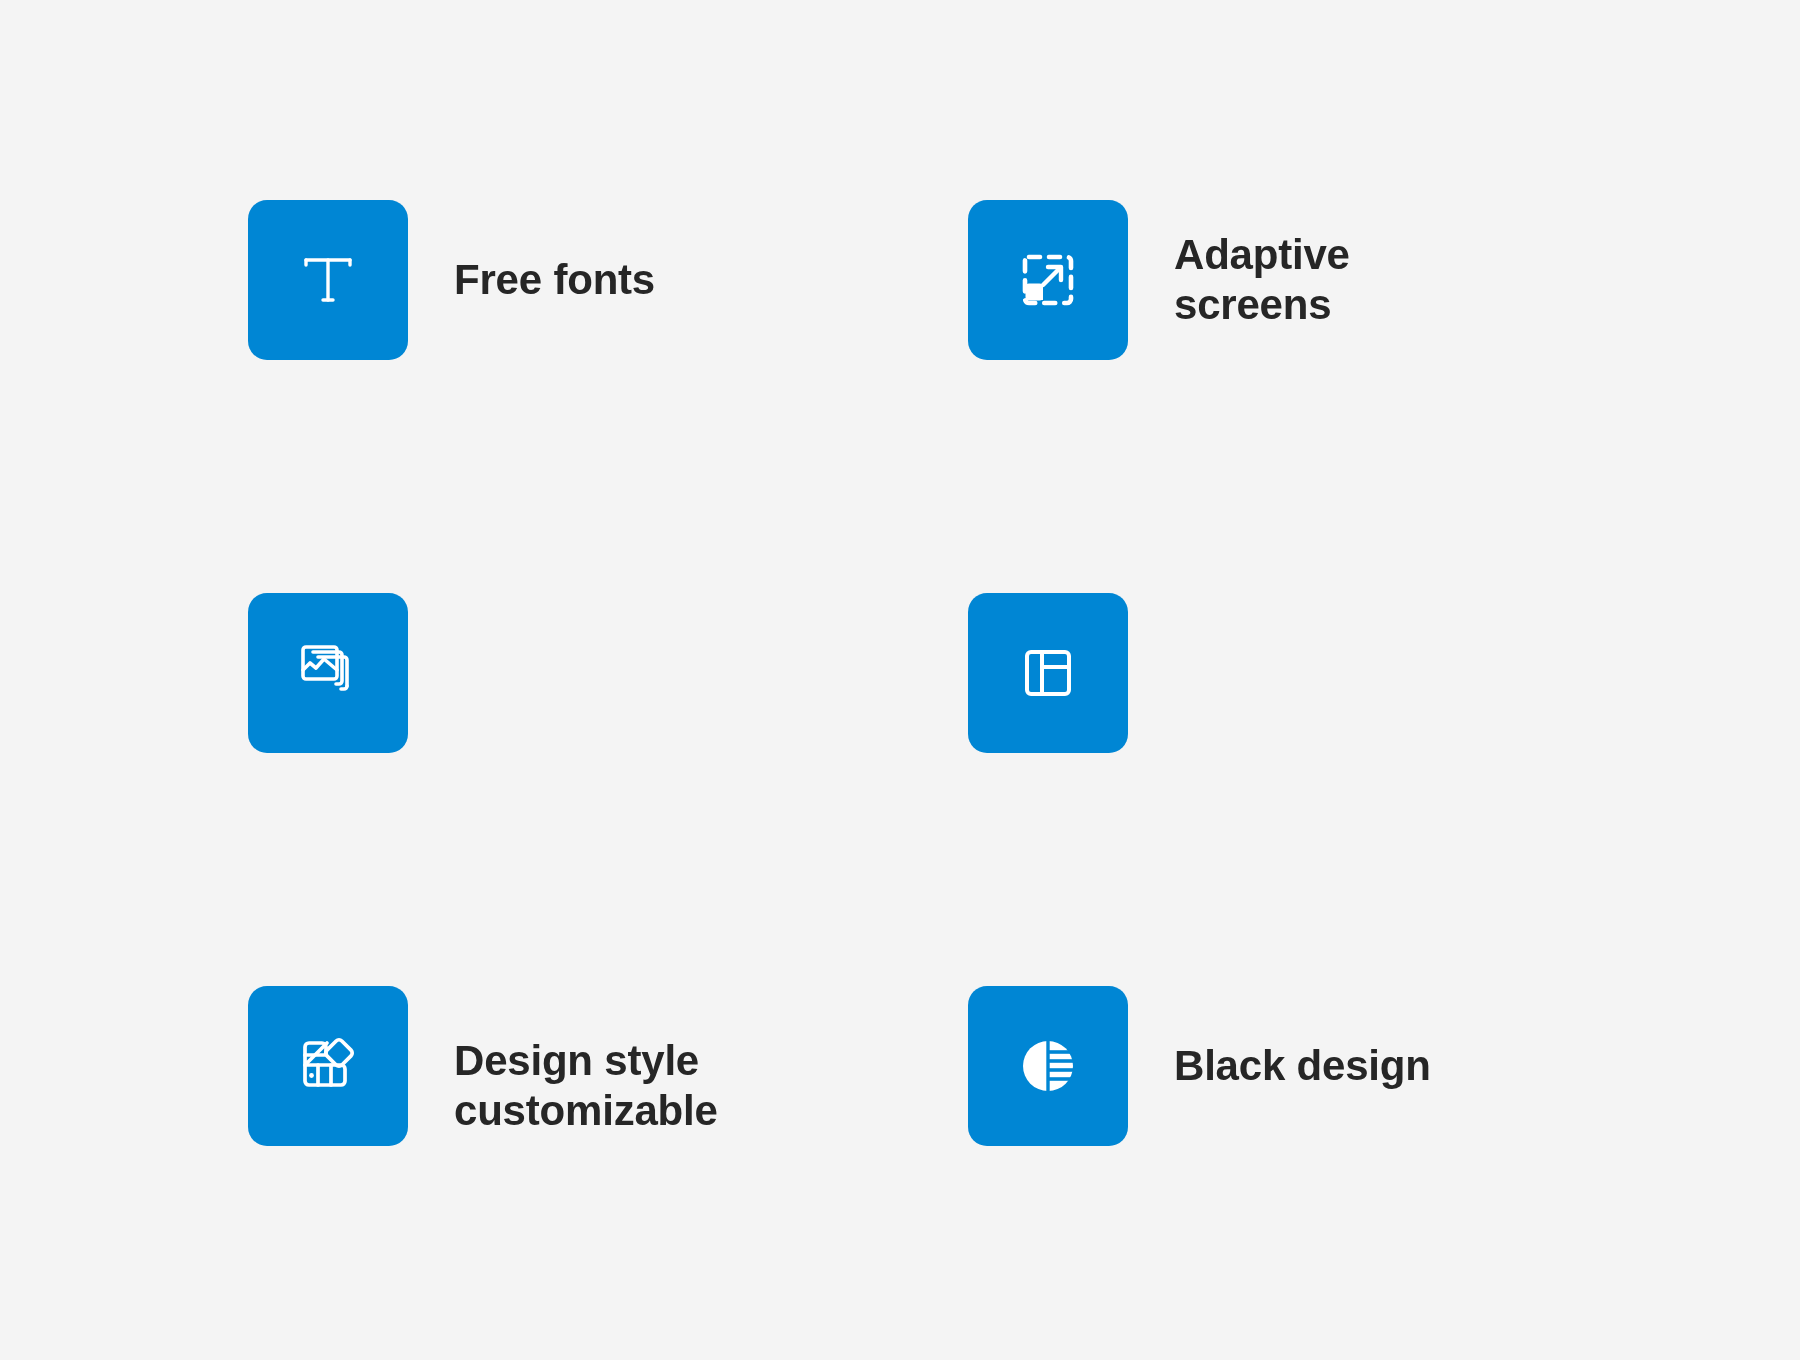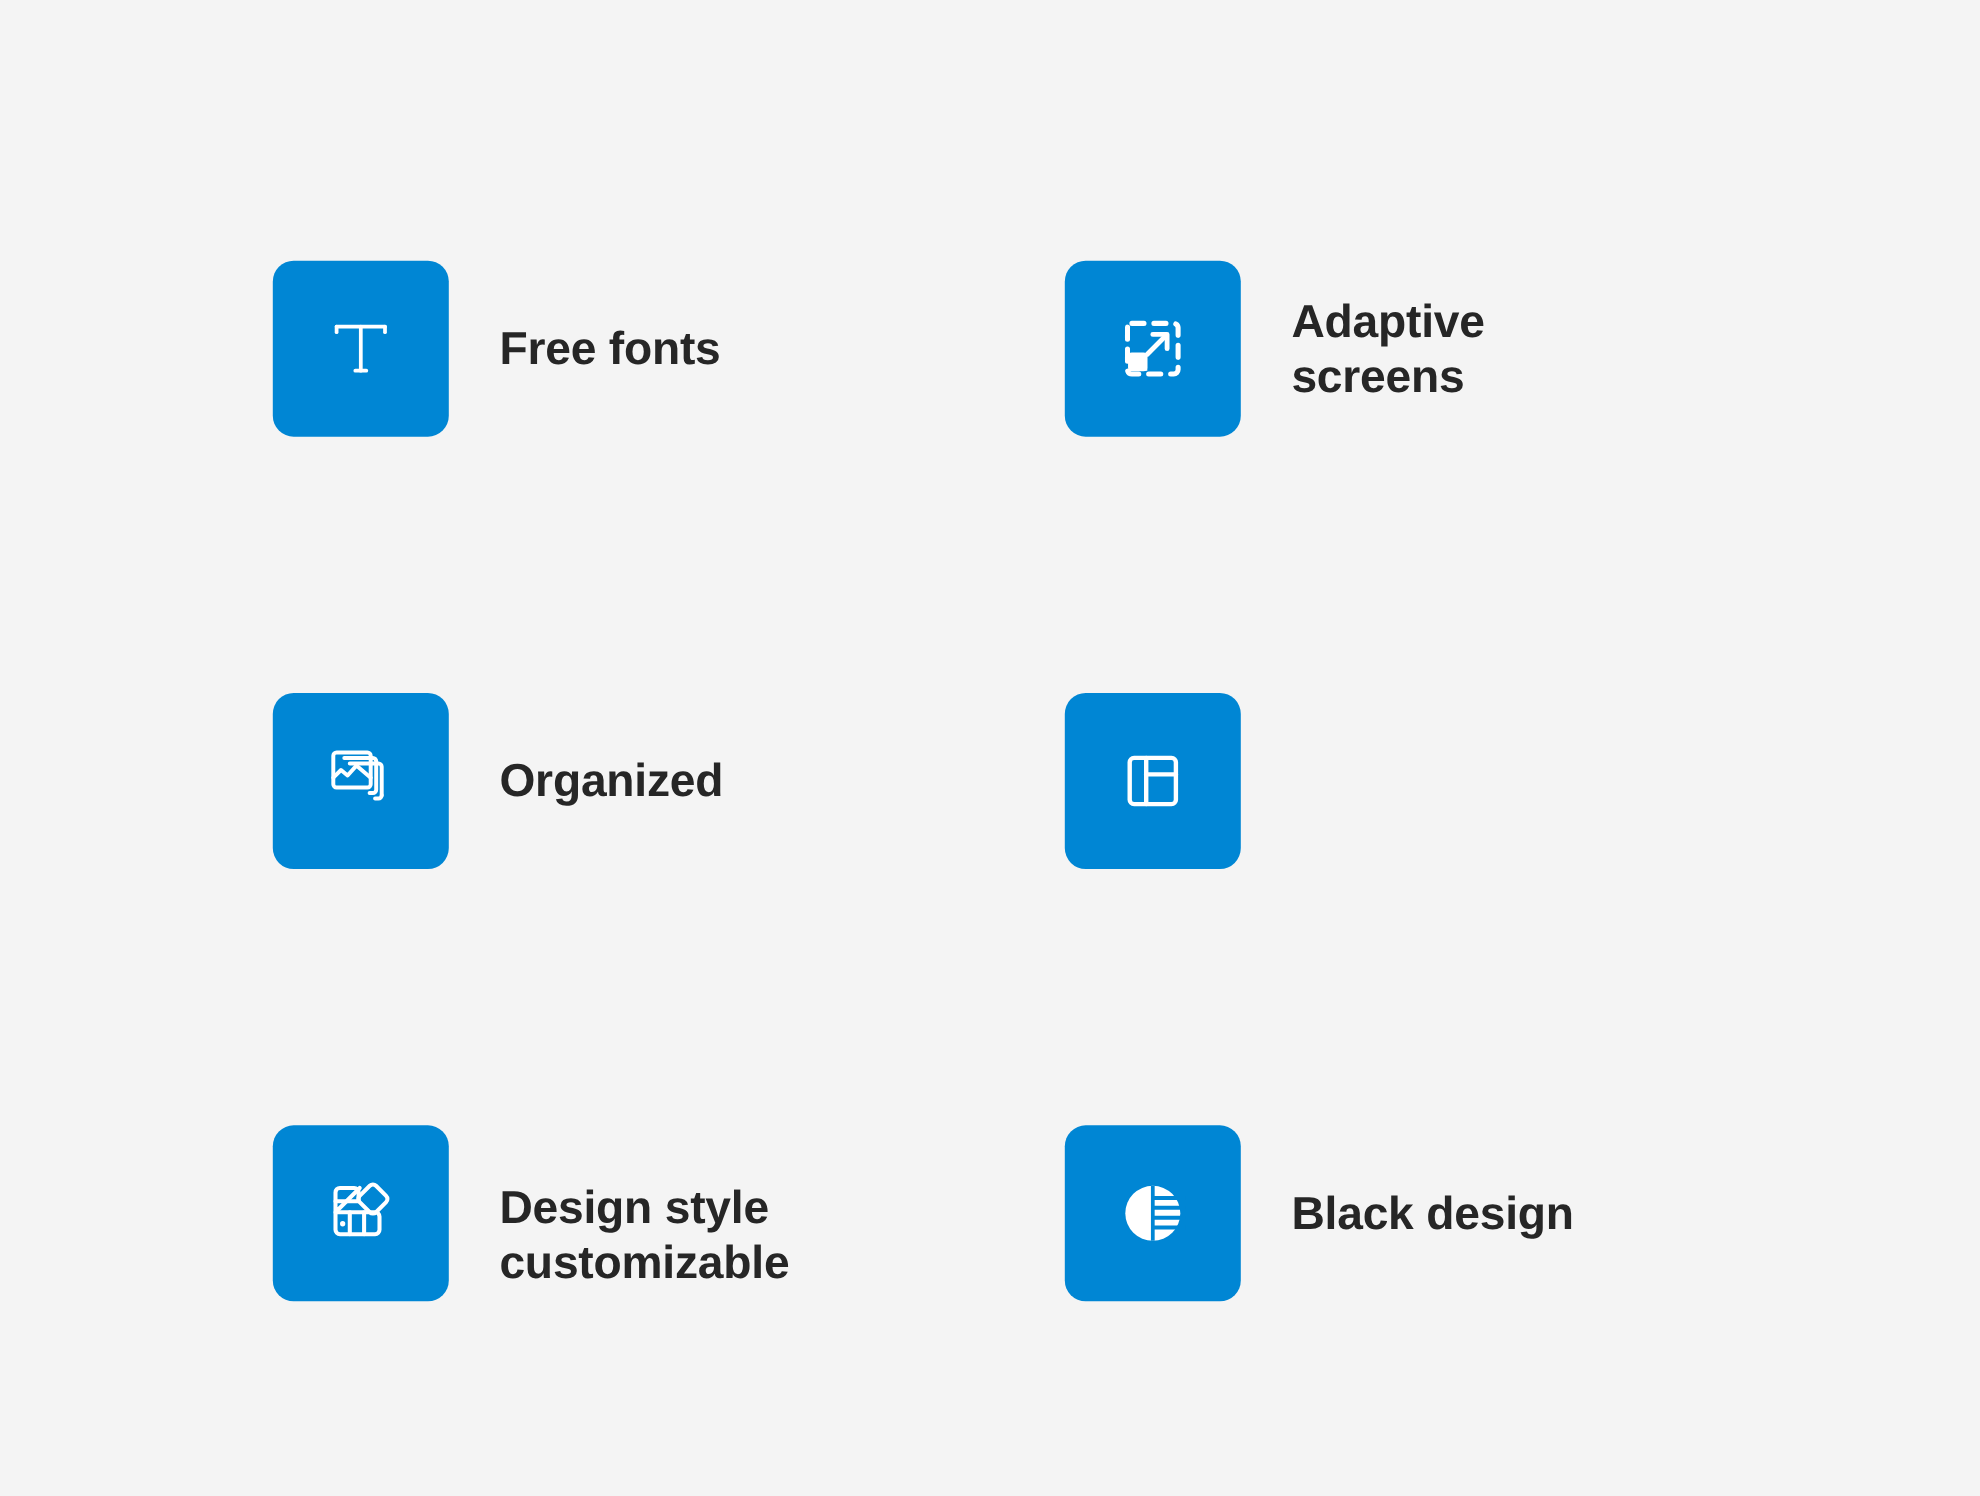--- a/index.html
+++ b/index.html
@@ -16,21 +16,21 @@
 
   .feature-grid {
     position: relative;
     width: 1800px;
     height: 1184px;
     box-sizing: border-box;
     display: grid;
     grid-template-columns: 720px 720px;
     grid-template-rows: 393px 393px 393px;
     align-content: start;
-    padding: 120px 0 0 248px;
+    padding: 83px 0 0 248px;
     column-gap: 0;
     row-gap: 0;
   }
 
   .feature-item {
     display: flex;
     flex-direction: row;
     align-items: center;
     gap: 46px;
   }
@@ -121,21 +121,20 @@
 
             <path d="M21 15 h26 a3 3 0 0 1 3 3 v26 a3 3 0 0 1 -3 3 h-3"></path>
 
             <rect x="11" y="10" width="34" height="32" rx="3" ry="3"></rect>
 
             <path d="M11 33 l7 -7 l6 5 l8 -9 l13 11"></path>
           </g>
         </svg>
       </span>
     </div>
-    <div class="feature-label">Organized</div>
   </div>
 
   <div class="feature-item" data-row="2" data-col="2">
     <div class="icon-tile">
       <span>
         <svg viewBox="0 0 72 72" xmlns="http://www.w3.org/2000/svg" aria-hidden="true">
           <g fill="none" stroke="#ffffff" stroke-width="4" stroke-linecap="round" stroke-linejoin="round">
             <rect x="15" y="15" width="42" height="42" rx="4" ry="4"></rect>
             <line x1="30" y1="15" x2="30" y2="57"></line>
             <line x1="30" y1="30" x2="57" y2="30"></line>

